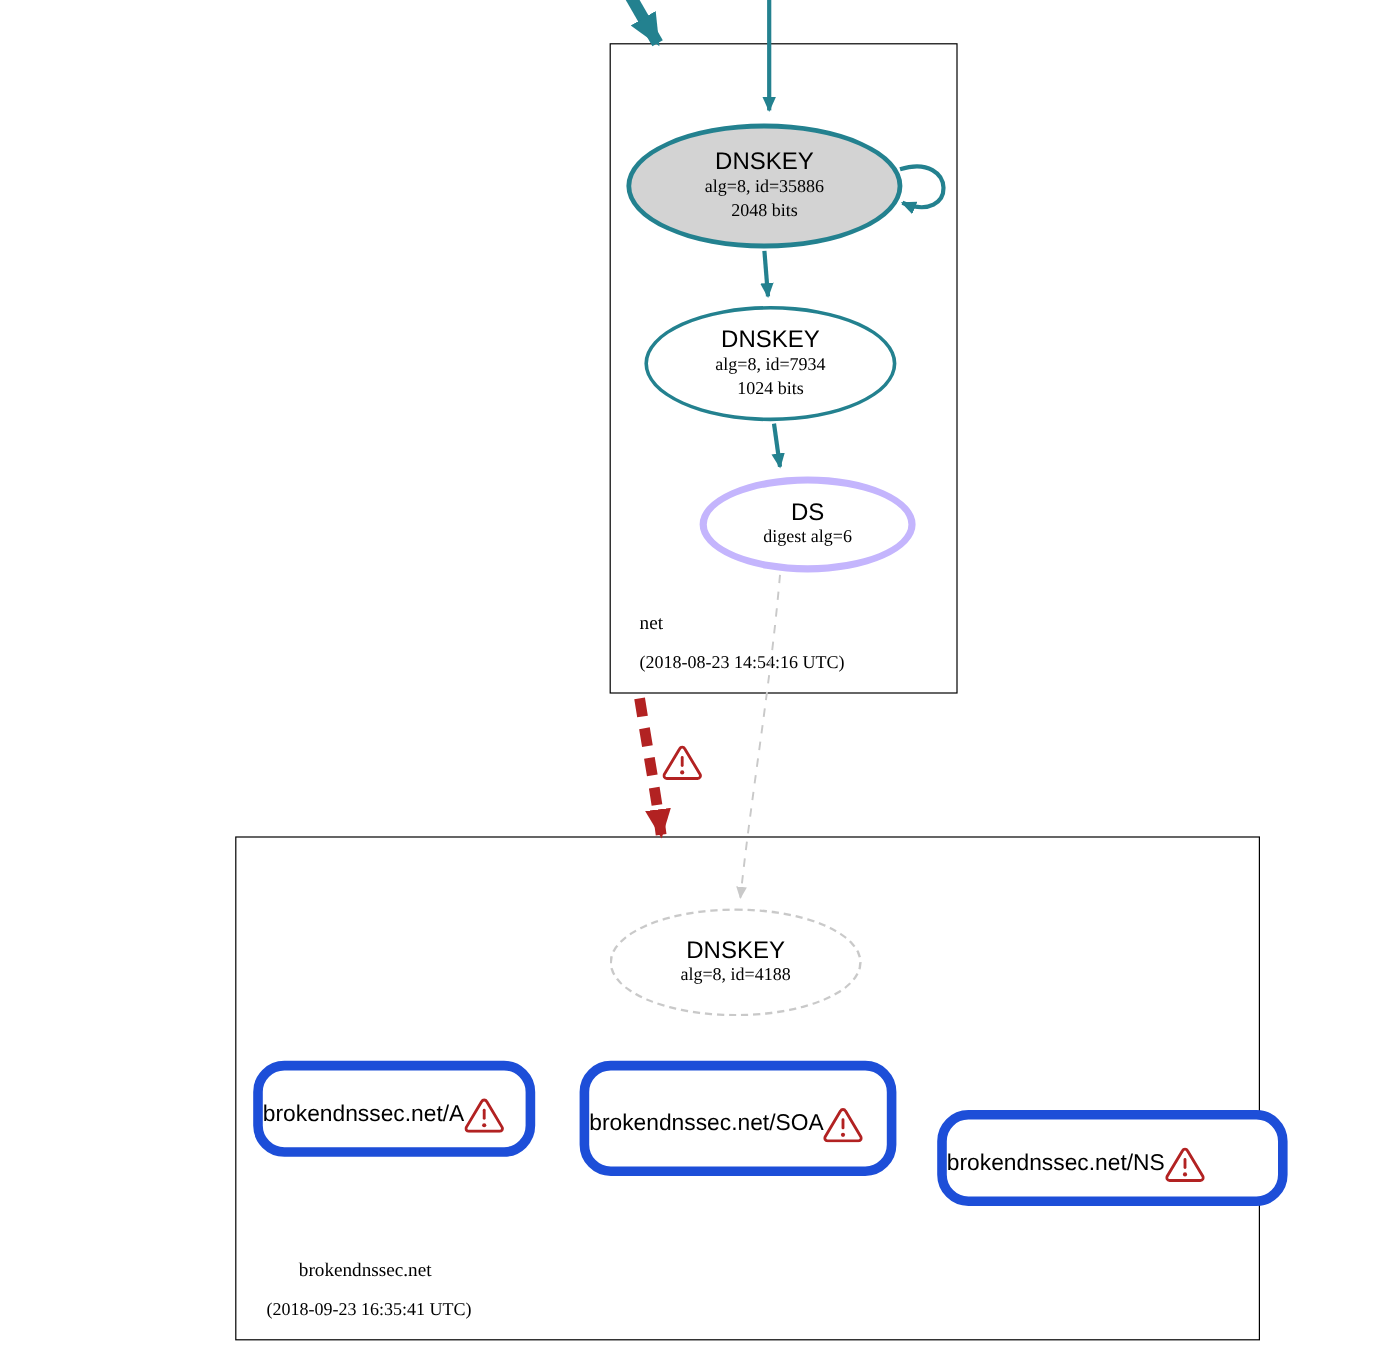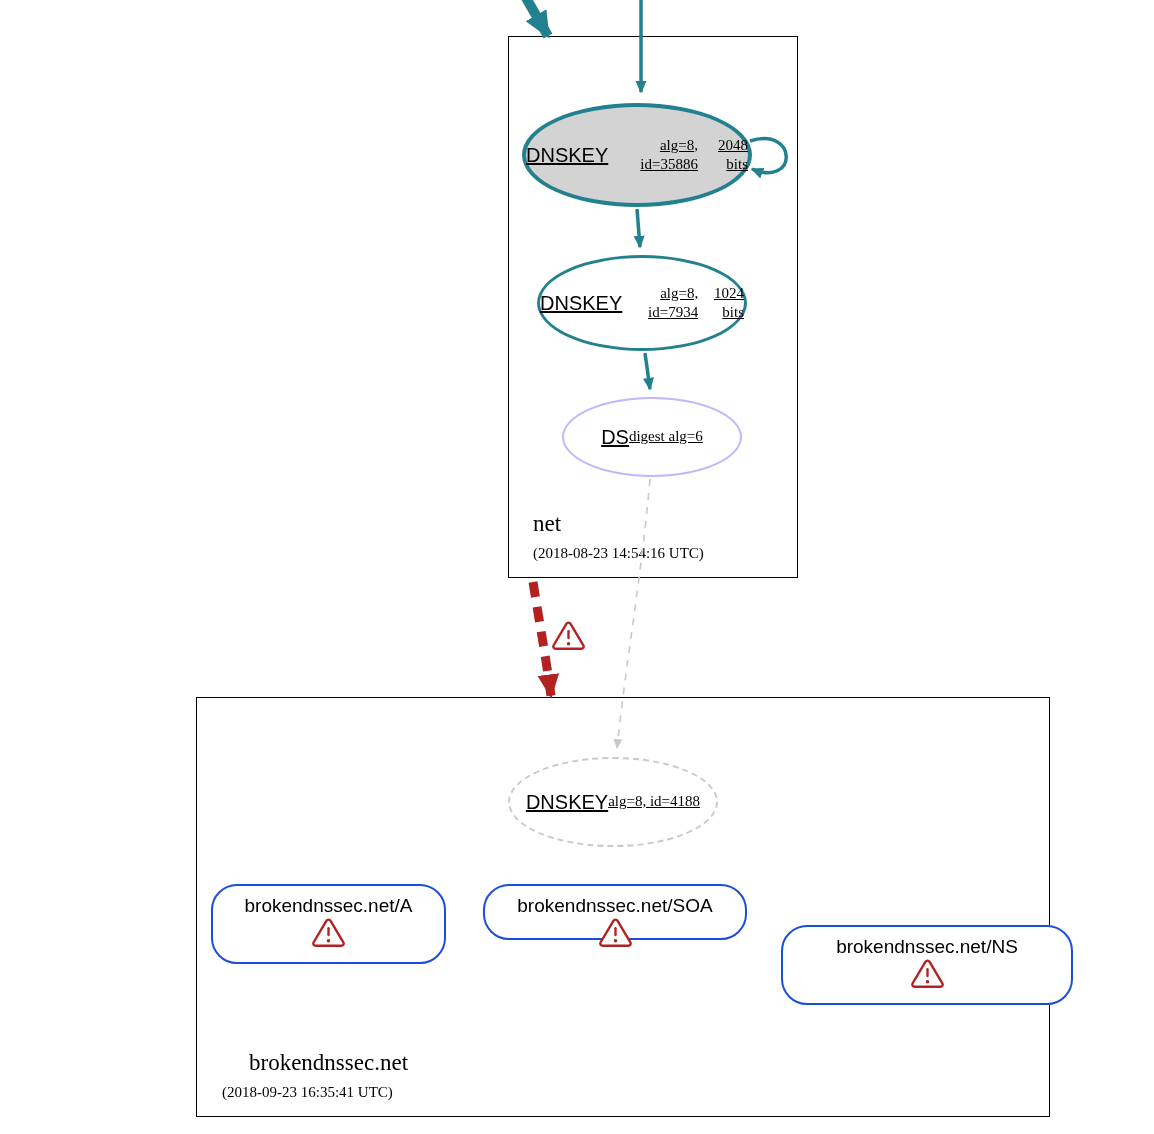--- a/index.html
+++ b/index.html
@@ -8,50 +8,50 @@
     position:relative; width:1154px; height:1134px; background:#fff;
     font-family:"Liberation Sans", sans-serif; overflow:hidden;
   }
   .edges { position:absolute; left:0; top:0; z-index:4; pointer-events:none; }
 
   .zone-box { position:absolute; border:1px solid #000; background:#fff; z-index:1; }
   .zone-net { left:508px; top:36px; width:290px; height:542px; }
   .zone-child { left:196px; top:697px; width:854px; height:420px; }
 
   .zone-name {
-    position:absolute; font-family:"Liberation Serif", serif; font-size:23px; color:#000; z-index:2;
+    position:absolute; font-family:"Liberation Serif", serif; font-size:16px; color:#000; z-index:2;
   }
   .zone-ts {
     position:absolute; font-family:"Liberation Serif", serif; font-size:15px; color:#000; z-index:2;
   }
   .zone-net .zone-name { left:24px; top:474px; }
   .zone-net .zone-ts   { left:24px; top:508px; }
   .zone-child .zone-name { left:25px; top:352px;margin-left:27px; }
   .zone-child .zone-ts   { left:25px; top:386px; }
 
   .node {
-    position:absolute; z-index:3; display:flex; flex-direction:row;
+    position:absolute; z-index:3; display:flex; flex-direction:column;
     align-items:center; justify-content:center; text-align:center;
-    border-radius:50%; background:#fff;text-decoration:underline;
+    border-radius:50%; background:#fff;
   }
   .node-title { font-size:20px; color:#000; line-height:1.15; }
   .node-sub { font-family:"Liberation Serif", serif; font-size:15px; color:#000; line-height:1.3;text-align:right; }
 
   .node-ksk { left:522px; top:103px; width:230px; height:104px; border:4px solid #23818f; background:#d3d3d3; }
   .node-zsk { left:537px; top:255px; width:210px; height:96px; border:3px solid #23818f; }
-  .node-ds  { left:562px; top:397px; width:180px; height:80px; border:2px solid #c4b5fd; }
+  .node-ds  { left:583px; top:397px; width:180px; height:80px; border:6px solid #c4b5fd; }
   .node-child-dnskey { left:508px; top:757px; width:210px; height:90px; border:2px dashed #c9c9c9; }
 
   .rrset {
-    position:absolute; z-index:3; background:#fff; border:2px solid #1d4ed8;
-    border-radius:26px; display:flex; flex-direction:column; align-items:center;
+    position:absolute; z-index:3; background:#fff; border:8px solid #1d4ed8;
+    border-radius:26px; display:flex; flex-direction:row; align-items:center;
     padding-top:9px;
   }
   .rrset-a   { left:211px; top:884px; width:235px; height:80px; }
-  .rrset-soa { left:483px; top:884px; width:264px; height:56px; }
+  .rrset-soa { left:483px; top:884px; width:264px; height:96px; }
   .rrset-ns  { left:781px; top:884px; width:292px; height:80px;margin-top:41px; }
   .rrset-label { font-size:19px; color:#000; }
 
   .warn { display:inline-block; line-height:0; }
   .warn-float { position:absolute; left:552px; top:620px; z-index:5; }
 </style>
 </head>
 <body>
 
 <div class="canvas">

